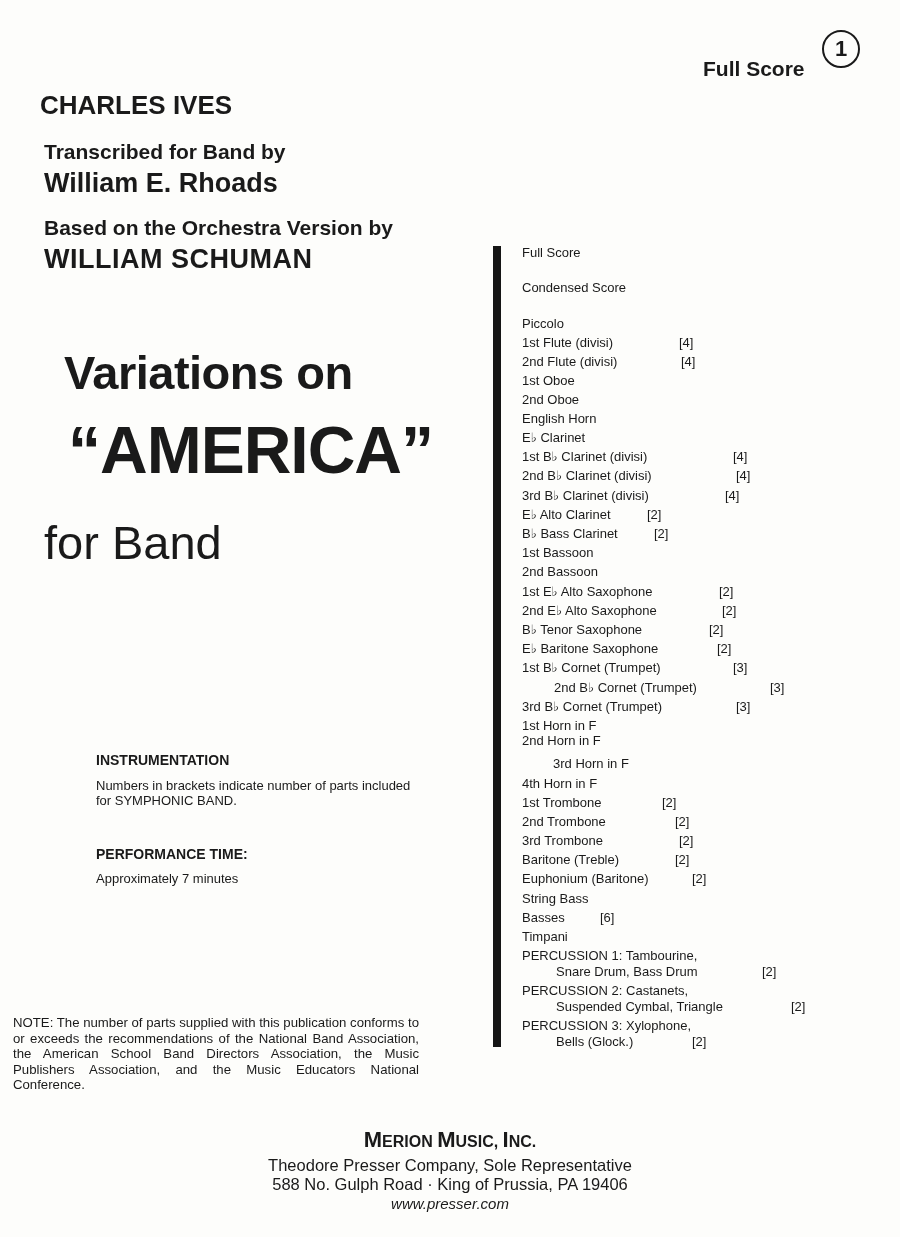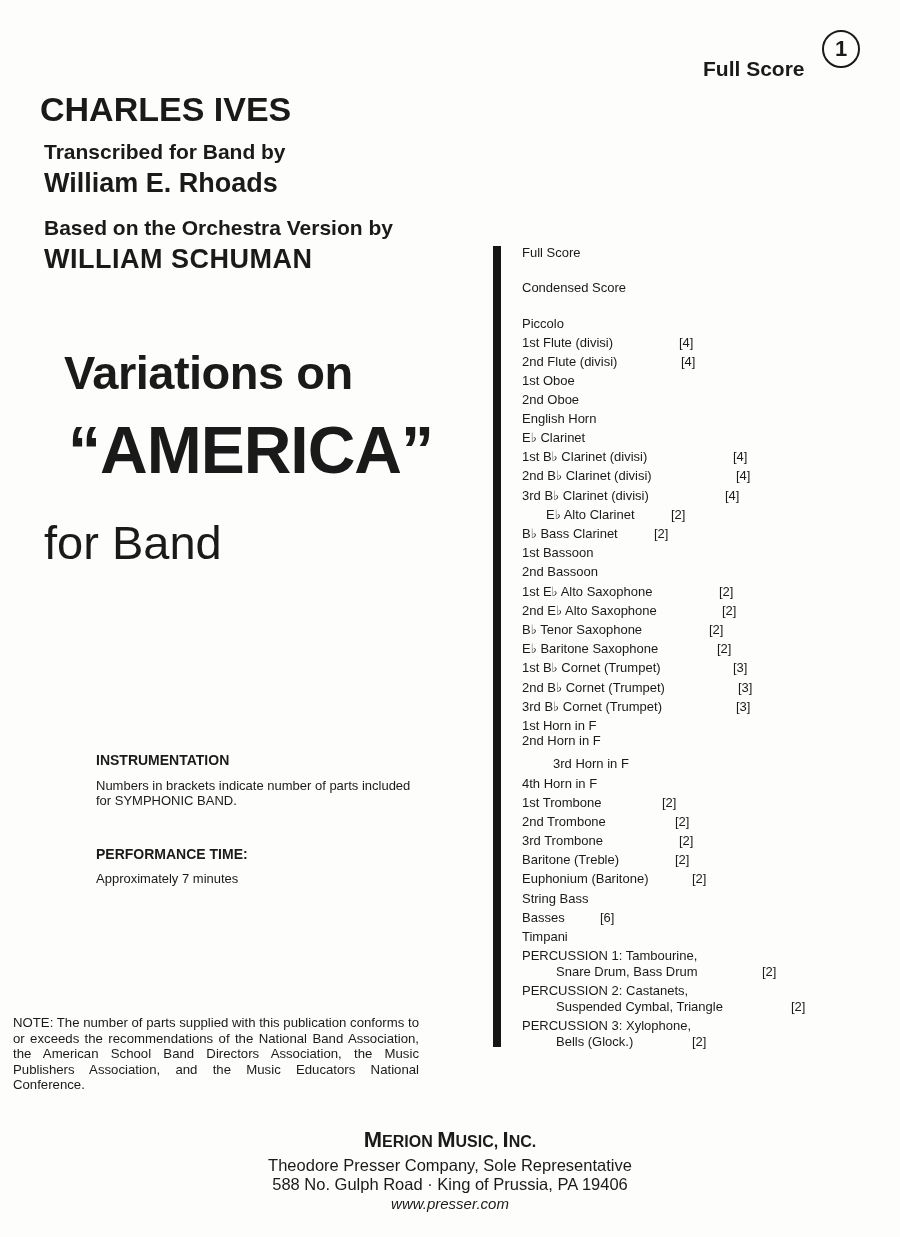--- a/index.html
+++ b/index.html
@@ -9,21 +9,21 @@
     font-family: "Liberation Sans", "DejaVu Sans", sans-serif;
   }
   .abs { position: absolute; white-space: nowrap; }
 
   .full-score-top { left: 703px; top: 57px; font-size: 21px; font-weight: bold; }
   .page-circle {
     left: 822px; top: 30px; width: 34px; height: 34px; border: 2px solid #1a1a1a;
     border-radius: 50%; text-align: center; line-height: 34px; font-size: 22px; font-weight: bold;
   }
 
-  .composer { left: 40px; top: 90px; font-size: 34px; font-weight: bold; }
+  .composer { left: 40px; top: 90px; font-size: 26px; font-weight: bold; }
   .transcribed { left: 44px; top: 140px; font-size: 21px; font-weight: bold; }
   .arranger { left: 44px; top: 168px; font-size: 27px; font-weight: bold; }
   .based { left: 44px; top: 216px; font-size: 21px; font-weight: bold; }
   .orchestrator { left: 44px; top: 244px; font-size: 27px; font-weight: bold; letter-spacing: 0.5px; }
 
   .title1 { left: 44px; top: 345px; font-size: 47px; font-weight: bold; letter-spacing: -0.5px; margin-left: 20px; }
   .title2 { left: 44px; top: 412px; font-size: 66px; font-weight: bold; letter-spacing: -1px; margin-left: 24px; }
   .title3 { left: 44px; top: 515px; font-size: 47px; font-weight: normal; }
 
   .instr-head { left: 96px; top: 752px; font-size: 14px; font-weight: bold; }
@@ -78,30 +78,30 @@
     <div class="inst-row" style="top: 71px;"><span>Piccolo</span></div>
     <div class="inst-row" style="top: 90px;"><span>1st Flute (divisi)</span><span class="cnt" style="left: 157px;">[4]</span></div>
     <div class="inst-row" style="top: 109px;"><span>2nd Flute (divisi)</span><span class="cnt" style="left: 159px;">[4]</span></div>
     <div class="inst-row" style="top: 128px;"><span>1st Oboe</span></div>
     <div class="inst-row" style="top: 147px;"><span>2nd Oboe</span></div>
     <div class="inst-row" style="top: 166px;"><span>English Horn</span></div>
     <div class="inst-row" style="top: 185px;"><span>E♭ Clarinet</span></div>
     <div class="inst-row" style="top: 204px;"><span>1st B♭ Clarinet (divisi)</span><span class="cnt" style="left: 211px;">[4]</span></div>
     <div class="inst-row" style="top: 223px;"><span>2nd B♭ Clarinet (divisi)</span><span class="cnt" style="left: 214px;">[4]</span></div>
     <div class="inst-row" style="top: 243px;"><span>3rd B♭ Clarinet (divisi)</span><span class="cnt" style="left: 203px;">[4]</span></div>
-    <div class="inst-row" style="top: 262px; margin-left: 24px;"><span>E♭ Alto Clarinet</span><span class="cnt" style="left: 125px;">[2]</span></div>
+    <div class="inst-row" style="top: 262px;"><span>E♭ Alto Clarinet</span><span class="cnt" style="left: 125px;">[2]</span></div>
     <div class="inst-row" style="top: 281px;"><span>B♭ Bass Clarinet</span><span class="cnt" style="left: 132px;">[2]</span></div>
     <div class="inst-row" style="top: 300px;"><span>1st Bassoon</span></div>
     <div class="inst-row" style="top: 319px;"><span>2nd Bassoon</span></div>
     <div class="inst-row" style="top: 339px;"><span>1st E♭ Alto Saxophone</span><span class="cnt" style="left: 197px;">[2]</span></div>
     <div class="inst-row" style="top: 358px;"><span>2nd E♭ Alto Saxophone</span><span class="cnt" style="left: 200px;">[2]</span></div>
     <div class="inst-row" style="top: 377px;"><span>B♭ Tenor Saxophone</span><span class="cnt" style="left: 187px;">[2]</span></div>
     <div class="inst-row" style="top: 396px;"><span>E♭ Baritone Saxophone</span><span class="cnt" style="left: 195px;">[2]</span></div>
     <div class="inst-row" style="top: 415px;"><span>1st B♭ Cornet (Trumpet)</span><span class="cnt" style="left: 211px;">[3]</span></div>
-    <div class="inst-row" style="top: 435px;"><span>2nd B♭ Cornet (Trumpet)</span><span class="cnt" style="left: 216px;">[3]</span></div>
+    <div class="inst-row" style="top: 435px; margin-left: 32px;"><span>2nd B♭ Cornet (Trumpet)</span><span class="cnt" style="left: 216px;">[3]</span></div>
     <div class="inst-row" style="top: 454px;"><span>3rd B♭ Cornet (Trumpet)</span><span class="cnt" style="left: 214px;">[3]</span></div>
     <div class="inst-row" style="top: 473px;"><span>1st Horn in F</span></div>
     <div class="inst-row" style="top: 488px;"><span>2nd Horn in F</span></div>
     <div class="inst-row" style="top: 511px; margin-left: 31px;"><span>3rd Horn in F</span></div>
     <div class="inst-row" style="top: 531px;"><span>4th Horn in F</span></div>
     <div class="inst-row" style="top: 550px;"><span>1st Trombone</span><span class="cnt" style="left: 140px;">[2]</span></div>
     <div class="inst-row" style="top: 569px;"><span>2nd Trombone</span><span class="cnt" style="left: 153px;">[2]</span></div>
     <div class="inst-row" style="top: 588px;"><span>3rd Trombone</span><span class="cnt" style="left: 157px;">[2]</span></div>
     <div class="inst-row" style="top: 607px;"><span>Baritone (Treble)</span><span class="cnt" style="left: 153px;">[2]</span></div>
     <div class="inst-row" style="top: 626px;"><span>Euphonium (Baritone)</span><span class="cnt" style="left: 170px;">[2]</span></div>

